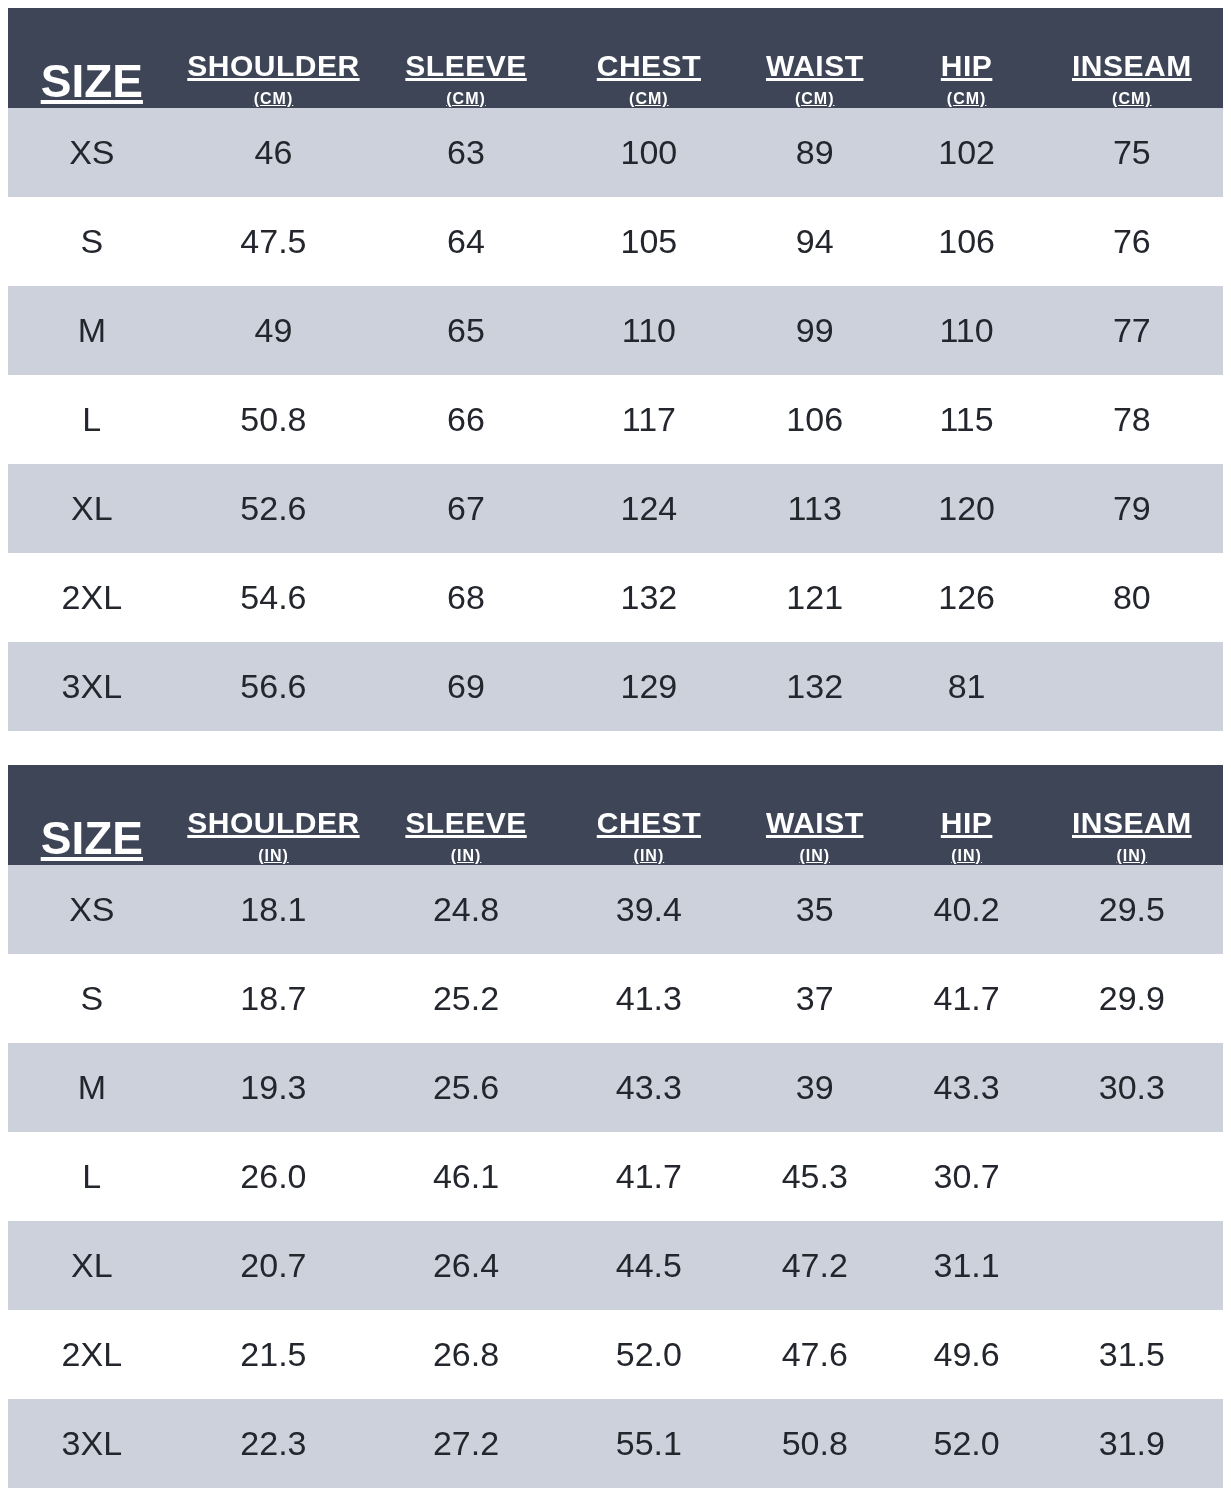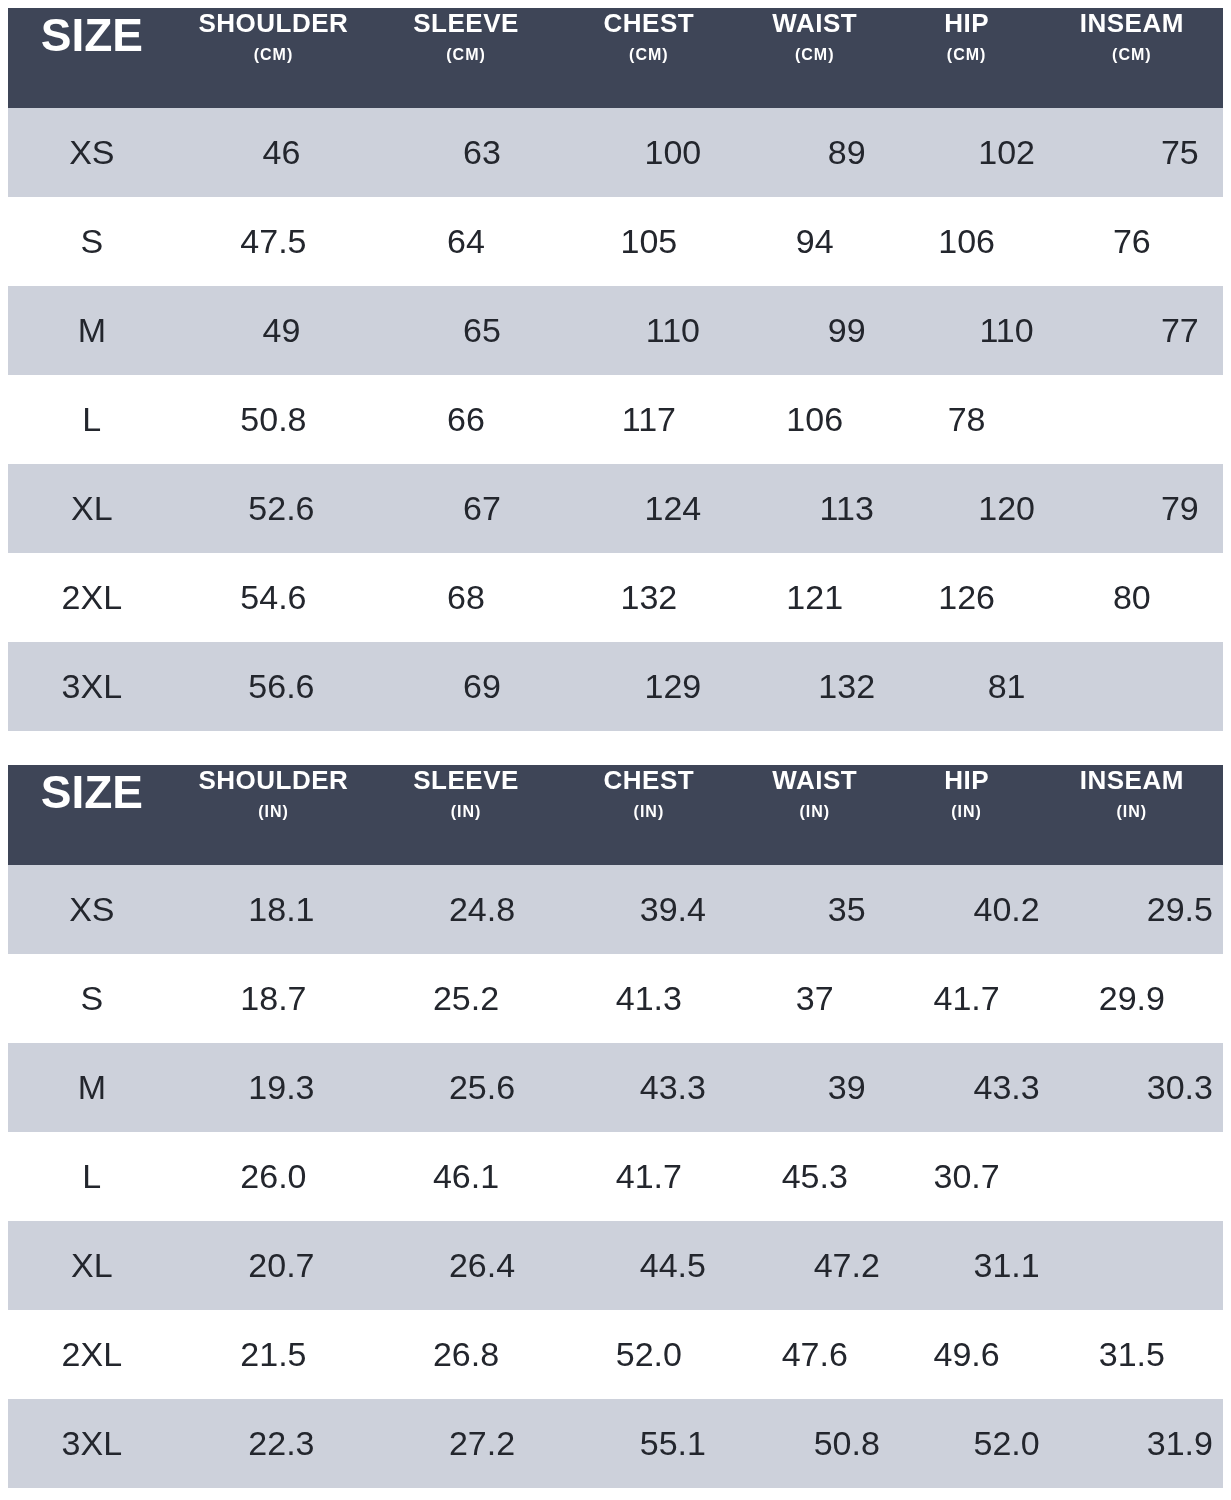--- a/index.html
+++ b/index.html
@@ -23,30 +23,31 @@
     grid-template-columns:13.8% 16.1% 15.6% 14.5% 12.8% 12.2% 15.0%;
     width:100%;
   }
   .header-row{
     background:var(--header-bg);
     color:var(--header-text);
     height:100px;
   }
   .header-row .cell{
     display:flex;flex-direction:column;
-    align-items:center;justify-content:flex-start;
+    align-items:center;justify-content:flex-end;
     gap:7px;
+    text-decoration:underline;
   }
   .size-head{
     font-size:46px;font-weight:bold;letter-spacing:0px;
   }
-  .col-label{font-size:26px;font-weight:bold;letter-spacing:0.5px;}
+  .col-label{font-size:30px;font-weight:bold;letter-spacing:0.5px;}
   .col-unit{font-size:16px;font-weight:bold;letter-spacing:1px;}
   .data-row{height:89px;color:var(--cell-text);}
-  .data-row.alt{background:var(--row-alt-bg);gap:8px;}
+  .data-row.alt{background:var(--row-alt-bg);}
   .data-row.plain{background:var(--row-bg);}
   .data-row .cell{
     display:flex;align-items:center;justify-content:center;
     font-size:34px;letter-spacing:0px;
   }
 </style>
 </head>
 <body>
 
 <div>
@@ -106,20 +107,21 @@
         <div class="cell">99</div>
         <div class="cell">110</div>
         <div class="cell">77</div>
       </div>
       <div class="row data-row plain">
         <div class="cell">L</div>
         <div class="cell">50.8</div>
         <div class="cell">66</div>
         <div class="cell">117</div>
         <div class="cell">106</div>
+        <div class="cell">115</div>
         <div class="cell">78</div>
       </div>
       <div class="row data-row alt">
         <div class="cell">XL</div>
         <div class="cell">52.6</div>
         <div class="cell">67</div>
         <div class="cell">124</div>
         <div class="cell">113</div>
         <div class="cell">120</div>
         <div class="cell">79</div>

